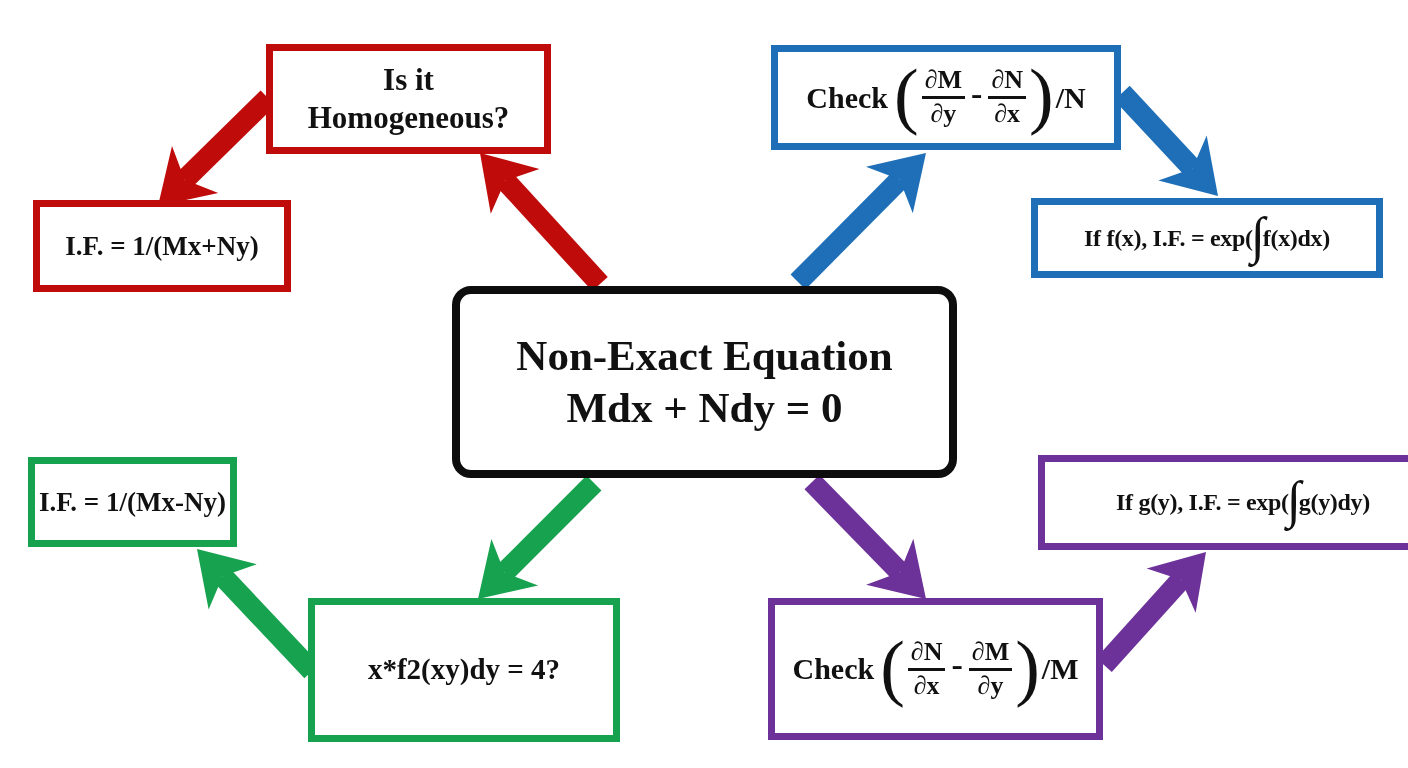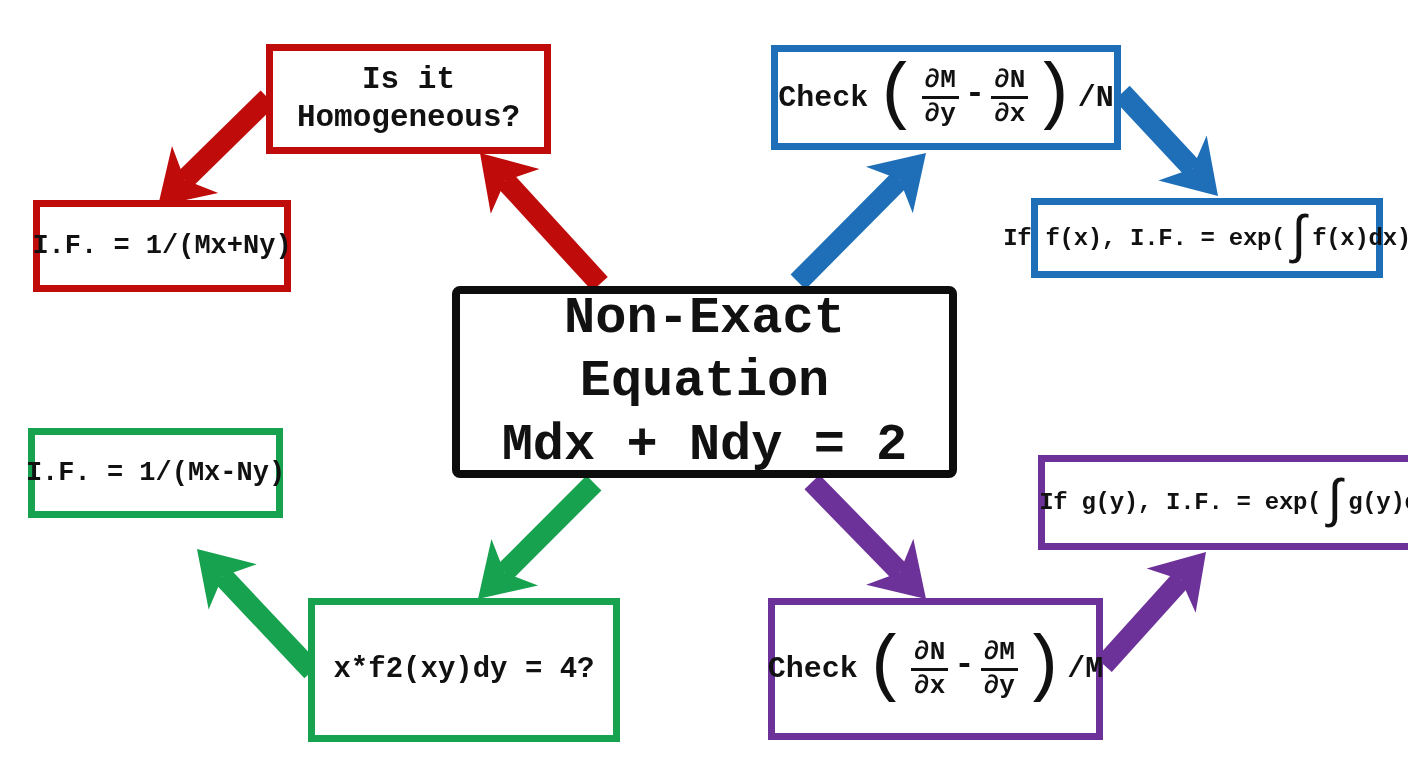--- a/index.html
+++ b/index.html
@@ -1,27 +1,27 @@
 <!DOCTYPE html>
 <html><head>
 <meta charset="utf-8">
 <style>
   html,body{margin:0;padding:0;background:#ffffff;}
   #canvas{
     position:relative;width:1408px;height:768px;overflow:hidden;background:#ffffff;
-    font-family:Liberation Mono, monospace;color:#111;
+    font-family:Liberation Serif, serif;color:#111;
   }
   #arrow-layer{position:absolute;left:0;top:0;width:1408px;height:768px;}
   .box{
     position:absolute;background:#ffffff;border:7px solid #000;box-sizing:border-box;
     display:flex;align-items:center;justify-content:center;text-align:center;
     font-weight:bold;color:#111;
   }
   .box .lines{line-height:1.22;}
-  .center-box{border-width:8px;border-radius:8px;font-size:52px;line-height:1.35;}
+  .center-box{border-width:8px;border-radius:19px;font-size:43px;line-height:1.35;}
   .homog-box{font-size:31px;}
   .ifshort-box{font-size:27px;white-space:nowrap;}
   .form-box{font-size:29px;}
   .iflong-box{font-size:24px;letter-spacing:-0.3px;white-space:nowrap;}
   .check-box{font-size:30px;}
   .check-row{display:flex;align-items:center;justify-content:flex-end;}
   .chk-prefix{margin-right:6px;}
   .paren{font-weight:400;font-size:74px;line-height:0.9;display:flex;align-items:center;transform:translateY(-2px);}
   .frac{display:inline-flex;flex-direction:column;align-items:center;font-size:26px;line-height:1.1;margin:0 3px;}
   .frac .top{border-bottom:3px solid #111;padding:0 3px 1px;}
@@ -99,25 +99,25 @@
     </div>
   </div>
 
   <div class="box iflong-box" style="left: 1031px; top: 198px; width: 352px; height: 80px; border-color: rgb(30, 111, 184);">
     <span><span>If f(x), I.F. = exp(</span><span class="integral">∫</span><span>f(x)dx)</span></span>
   </div>
 
   <div class="box center-box" style="left: 452px; top: 286px; width: 505px; height: 192px; border-color: rgb(13, 13, 13);">
     <div class="lines">
       <div>Non-Exact Equation</div>
-      <div>Mdx + Ndy = 2</div>
+      <div>Mdx + Ndy = 0</div>
     </div>
   </div>
 
-  <div class="box ifshort-box" style="left: 28px; top: 428px; width: 255px; height: 90px; border-color: rgb(23, 162, 79);">
+  <div class="box ifshort-box" style="left: 28px; top: 457px; width: 209px; height: 90px; border-color: rgb(23, 162, 79);">
     <span>I.F. = 1/(Mx-Ny)</span>
   </div>
 
   <div class="box form-box" style="left: 308px; top: 598px; width: 312px; height: 144px; border-color: rgb(23, 162, 79);">
     <div class="lines">
       <div>x*f2(xy)dy = 4?</div>
     </div>
   </div>
 
   <div class="box check-box" style="left: 768px; top: 598px; width: 335px; height: 142px; border-color: rgb(108, 50, 153);">

